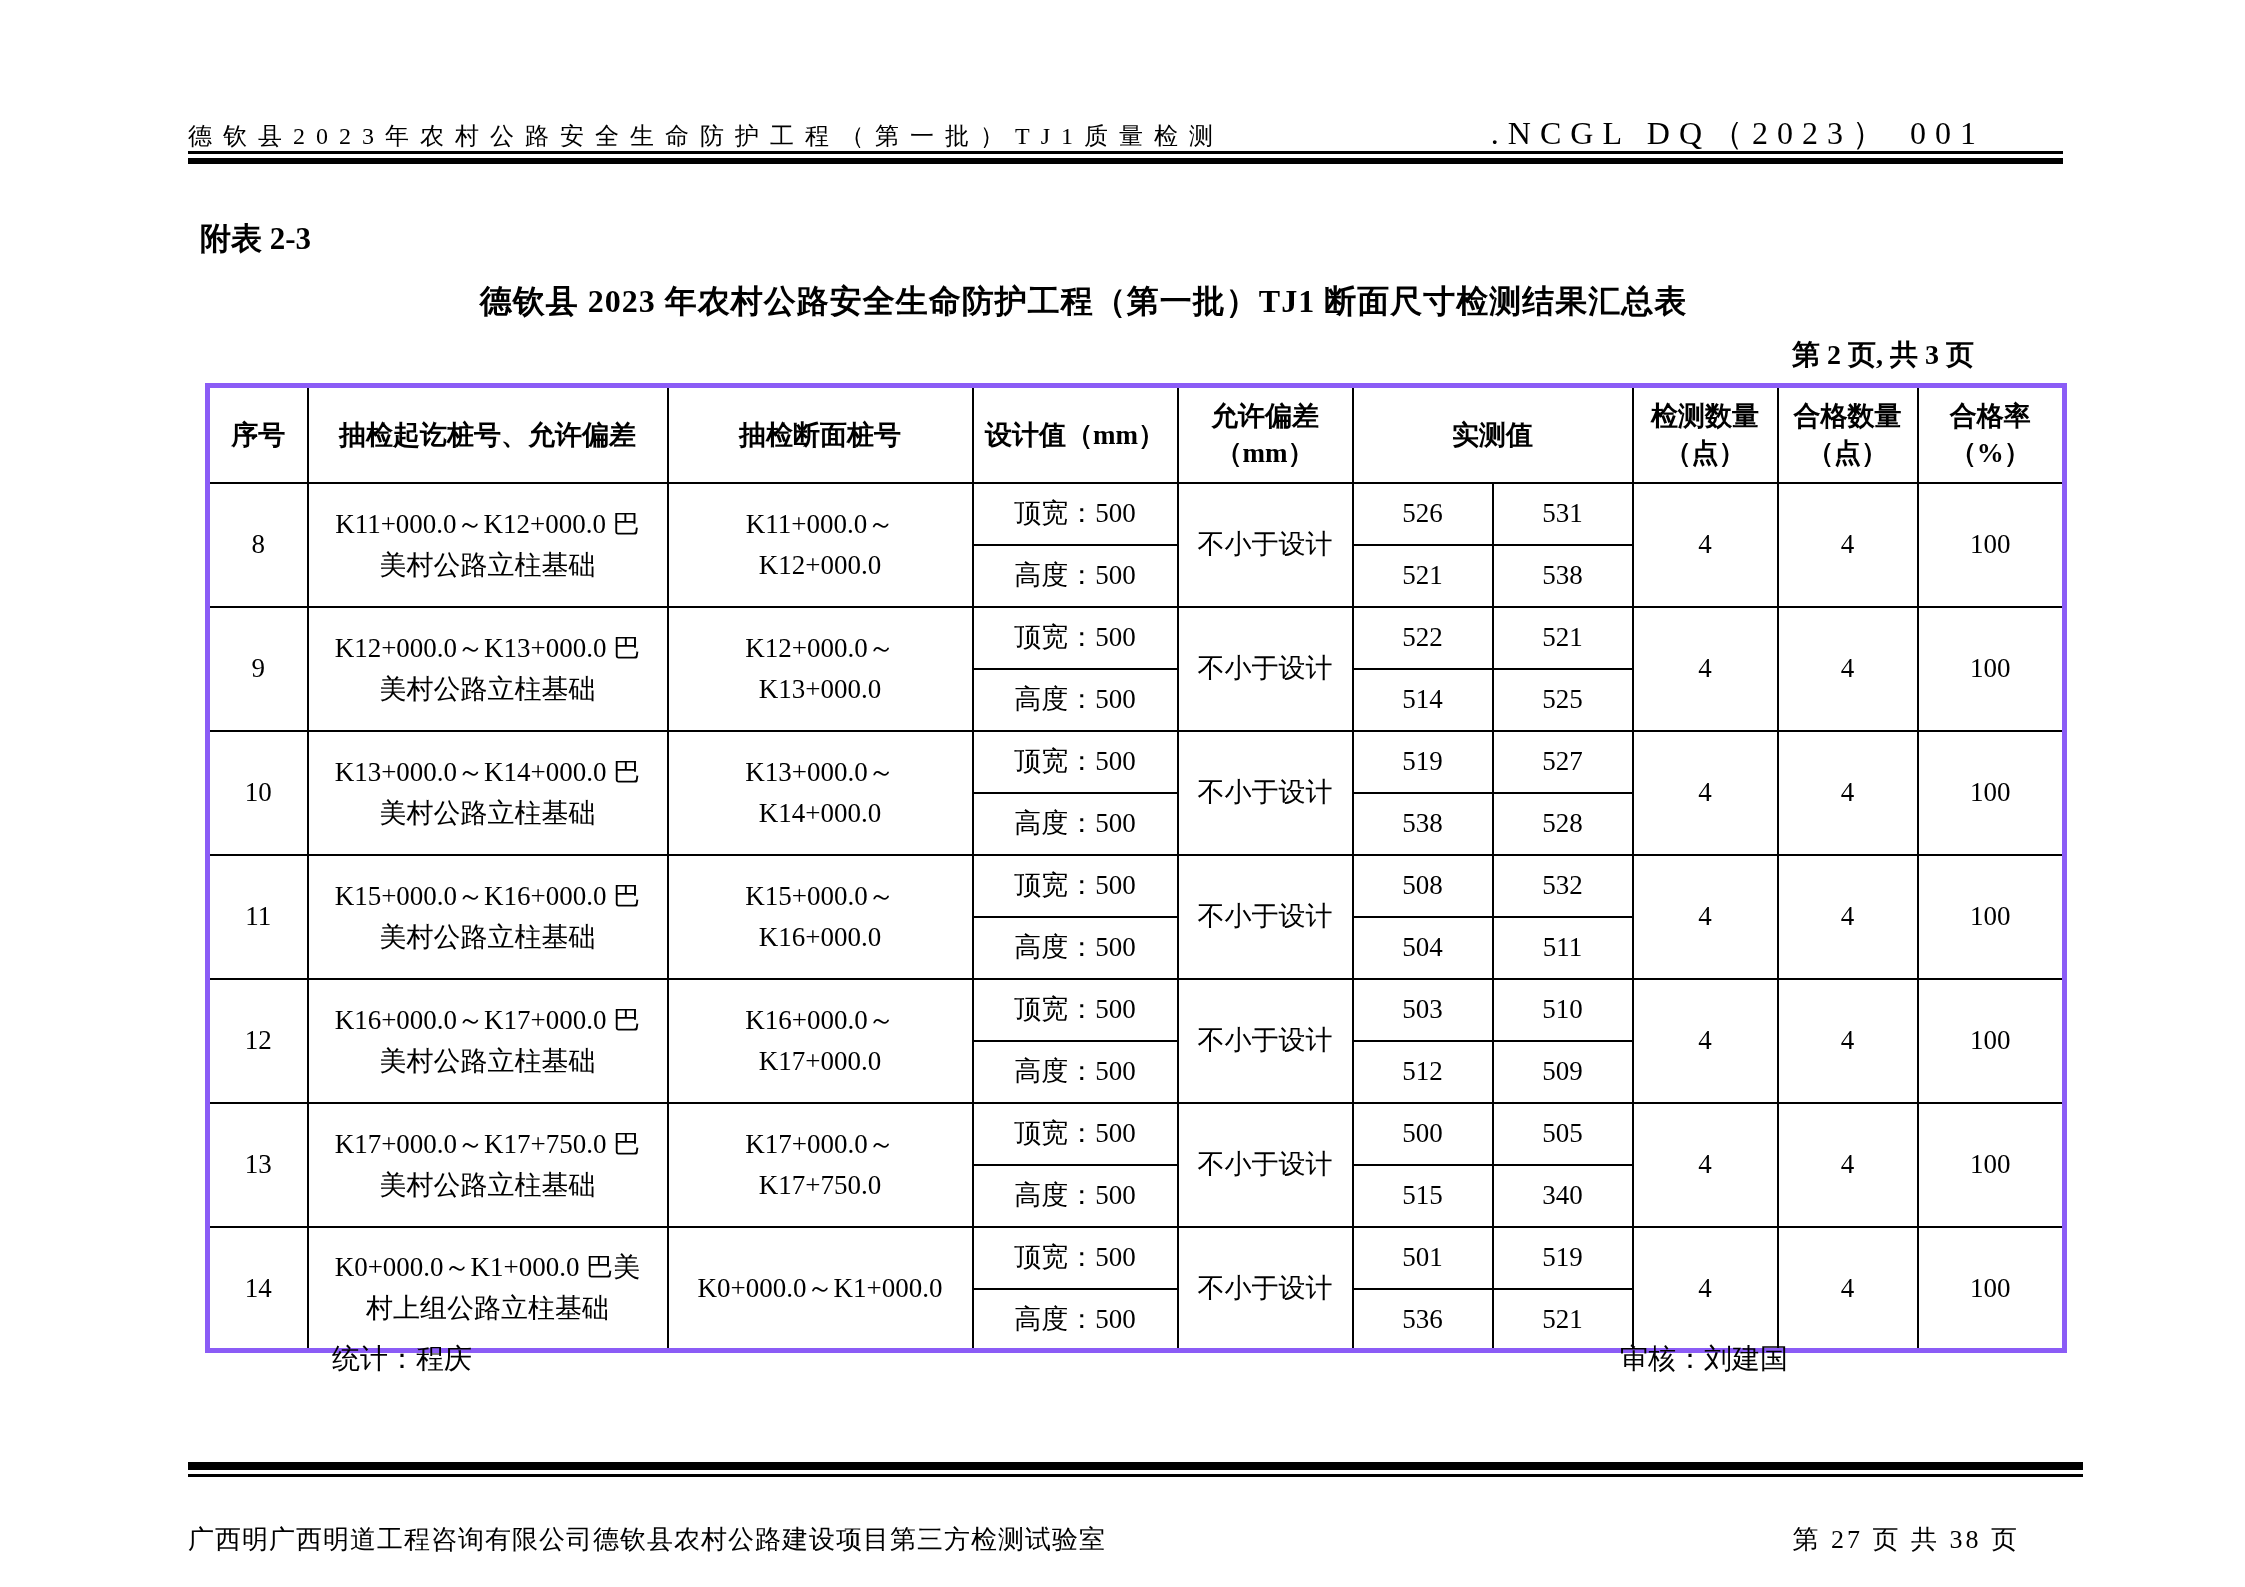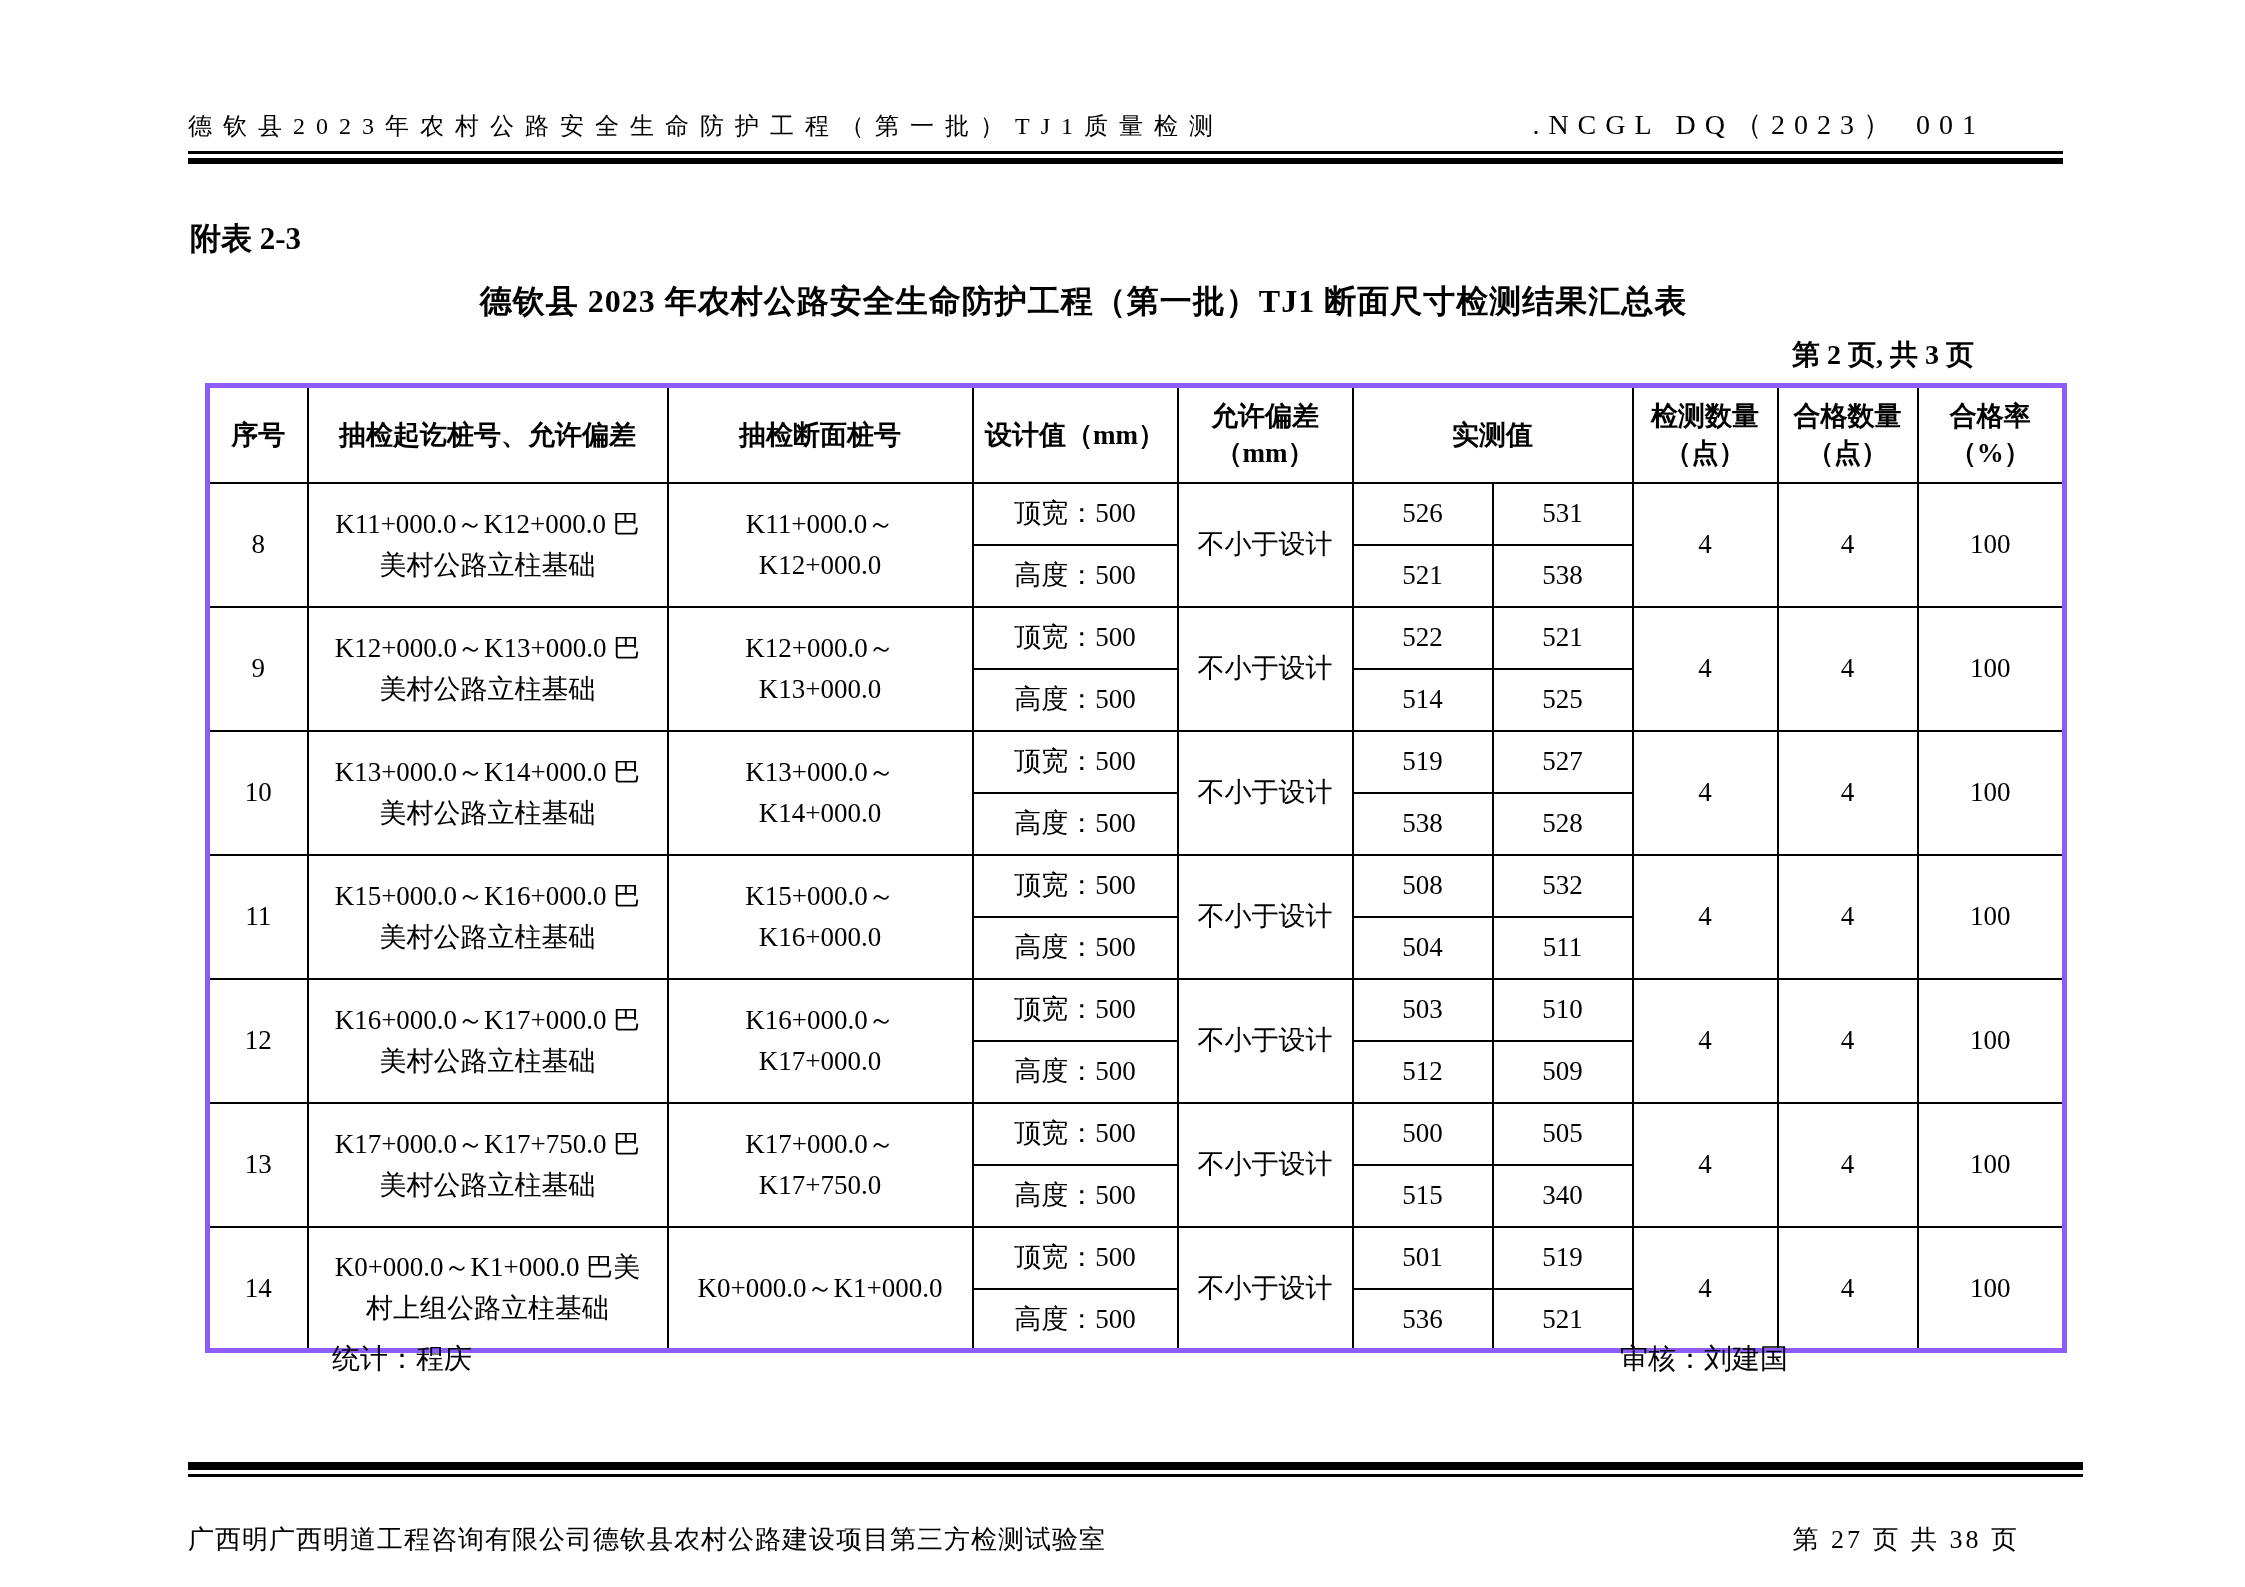--- a/index.html
+++ b/index.html
@@ -12,29 +12,29 @@
     color: #000000;
     font-family: "Liberation Serif", "DejaVu Serif", serif;
     overflow: hidden;
   }
   .doc-header {
     position: absolute;
     top: 106px; left: 188px; right: 182px;
     display: flex; justify-content: space-between; align-items: baseline;
   }
   .doc-header .hdr-left  { font-size: 24px; letter-spacing: 11px; white-space: nowrap; }
-  .doc-header .hdr-right { font-size: 28px; letter-spacing: 9px;  white-space: nowrap; }
+  .doc-header .hdr-right { font-size: 32px; letter-spacing: 9px;  white-space: nowrap; margin-top: 6px; }
   .header-rule {
     position: absolute;
     top: 151px; left: 188px; width: 1875px; height: 13px;
     border-top: 3px solid #000; border-bottom: 6px solid #000;
   }
   .annex {
     position: absolute;
-    top: 218px; left: 190px;
+    top: 218px; left: 200px;
     font-size: 31px; font-weight: bold;
   }
   .title {
     position: absolute;
     top: 280px; left: 0; width: 100%;
     text-align: center;
     font-size: 32px; font-weight: bold; letter-spacing: 1px;
   }
   .page-indicator {
     position: absolute;

